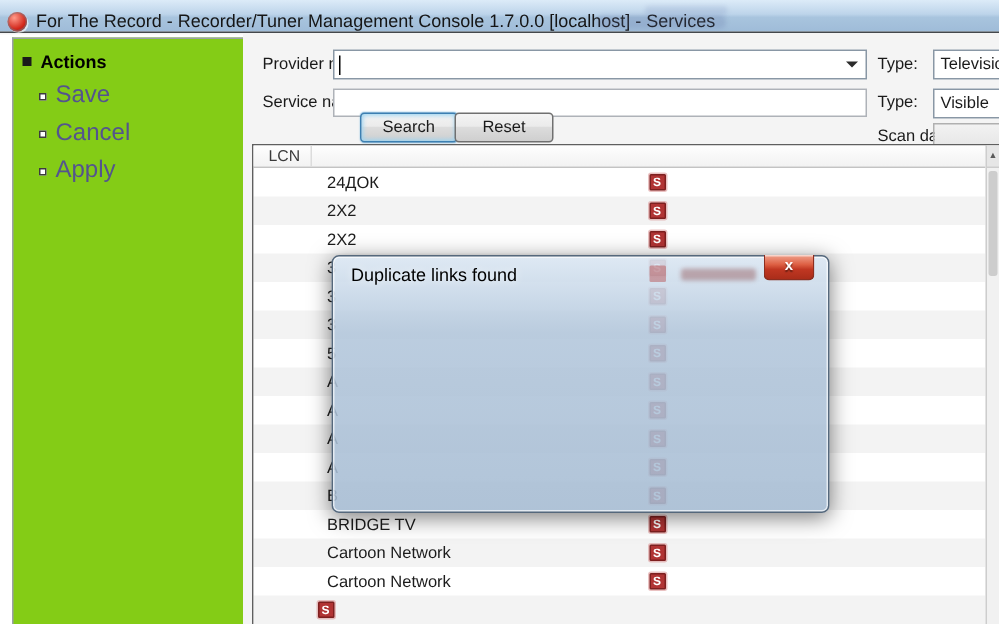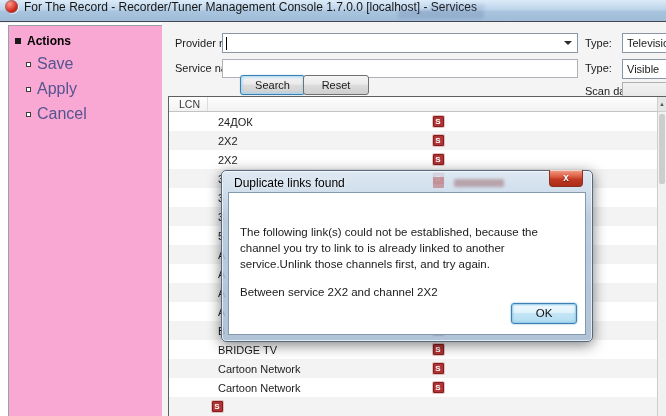--- a/index.html
+++ b/index.html
@@ -2,34 +2,34 @@
 <html><head>
 <meta charset="utf-8">
 <style>
   * { box-sizing: border-box; margin: 0; padding: 0; }
   html,body { width:666px; height:416px; overflow:hidden; }
   body { position:relative; font-family:"Liberation Sans", sans-serif; background:#f4f4f4; }
 
   
   .titlebar { position:absolute; left:0; top:0; width:666px; height:22px;
     background:linear-gradient(#dcebf8, #bdd4ea 45%, #a8c4de 55%, #9fbcd8);
-    border-bottom:1px solid #44484c; display:flex; align-items:flex-start; padding-left:5px; }
+    border-bottom:1px solid #44484c; display:flex; align-items:flex-end; padding-left:5px; }
   .app-icon { width:13px; height:13px; border-radius:50%;
     background:radial-gradient(circle at 35% 30%, #ff9a8a, #d2281c 60%, #7e0f08);
     box-shadow:inset 0 0 0 1px rgba(120,120,130,.5), 1px 1px 0 rgba(255,255,255,.6); }
   .title-text { font-size:12px; color:#151515; margin-left:6px; white-space:nowrap; }
   .watermark { position:absolute; left:398px; top:10px; width:86px; height:9px;
     background:rgba(95,115,165,.22); border-radius:4px; filter:blur(1.5px); }
   .watermark2 { position:absolute; left:430px; top:4px; width:55px; height:6px;
     background:rgba(95,115,165,.15); border-radius:3px; filter:blur(1.5px); }
 
   
   .sidebar { position:absolute; left:0; top:23px; width:162px; bottom:0; background:#fff; }
   .sidebar-box { position:absolute; left:8px; top:2px; right:0; bottom:0;
-    border-top:1px solid #9aa0a8; border-left:1px solid #9aa0a8; background:#f9a8d4;
+    border-top:1px solid #9aa0a8; border-left:1px solid #9aa0a8; background:#84cc16;
     padding:8px 0 0 6px; }
   .actions-header { display:flex; align-items:center; gap:6px; font-size:12px; font-weight:bold; color:#000; }
   .sq-solid { width:6px; height:6px; background:#1a1a1a; display:inline-block; }
   .action-item { display:flex; align-items:center; gap:6px; margin:7px 0 0 11px;
     font-size:16px; color:#54548e; cursor:pointer; }
   .sq-hollow { width:5px; height:5px; border:1px solid #3c3c3c; display:inline-block; background:#fff; }
 
   
   .content { position:absolute; left:162px; top:23px; right:0; bottom:0; background:#f4f4f4; }
   .flabel { position:absolute; font-size:11px; color:#1a1a1a; white-space:nowrap; }
@@ -82,21 +82,21 @@
     color:#fff; font-size:8px; font-weight:bold; line-height:9px; text-align:center;
     box-shadow:0 0 0 1px rgba(216,144,144,.55); }
 
   .vscroll { position:absolute; right:0; top:0; width:9px; bottom:0;
     background:#f1f1f1; border-left:1px solid #cdcdcd; }
   .vs-btn { position:absolute; left:0; top:0; right:0; height:15px; background:#e6e6e6;
     border-bottom:1px solid #cdcdcd; text-align:center; font-size:6px; color:#5a5a5a; line-height:15px; }
   .vs-thumb { position:absolute; left:1px; right:1px; top:17px; height:70px; background:#cdcdcd; border-radius:2px; }
 
   
-  .dialog { position:absolute; left:221px; top:170px; width:372px; height:172px; z-index:10;
+  .dialog { position:absolute; left:221px; top:170px; width:332px; height:172px; z-index:10;
     background:linear-gradient(rgba(220,232,244,.90), rgba(178,198,219,.88) 30%, rgba(166,188,211,.88));
     border:1px solid #55687c; border-radius:5px;
     box-shadow:0 3px 14px rgba(0,0,0,.5), inset 0 0 0 1px rgba(255,255,255,.65); }
   .dlg-title { position:absolute; left:12px; top:5px; font-size:12px; color:#000;
     text-shadow:0 0 6px rgba(255,255,255,.9); }
   .ghost-s { position:absolute; left:211px; top:6px; width:11px; height:11px;
     background:rgba(177,52,52,.40); border-radius:1px; filter:blur(.5px); }
   .ghost-text { position:absolute; left:232px; top:8px; width:50px; height:8px;
     background:rgba(140,70,70,.40); border-radius:2px; filter:blur(1.5px); }
   .dlg-close { position:absolute; right:9px; top:-1px; width:34px; height:17px;
@@ -129,25 +129,25 @@
     <div class="actions-header">
       <span class="sq-solid"></span>
       <span>Actions</span>
     </div>
     <div class="action-item">
       <span class="sq-hollow"></span>
       <span>Save</span>
     </div>
     <div class="action-item">
       <span class="sq-hollow"></span>
-      <span>Apply</span>
+      <span>Cancel</span>
     </div>
     <div class="action-item">
       <span class="sq-hollow"></span>
-      <span>Cancel</span>
+      <span>Apply</span>
     </div>
   </div>
 </div>
 
 <div class="content">
 
   <span class="flabel lbl-provider">Provider name:</span>
   <div class="combo">
     <span class="caret"></span>
     <span></span>
@@ -312,18 +312,13 @@
       <div class="vs-thumb"></div>
     </div>
   </div>
 </div>
 
 <div class="dialog">
   <span class="dlg-title">Duplicate links found</span>
   <span class="ghost-s"></span>
   <span class="ghost-text"></span>
   <div class="dlg-close">x</div>
-  <div class="dlg-body">
-    <div class="dlg-msg">The following link(s) could not be established, because the channel you try to link to is already linked to another service.Unlink those channels first, and try again.</div>
-    <div class="dlg-detail">Between service 2X2 and channel 2X2</div>
-    <div class="dlg-ok">OK</div>
-  </div>
 </div>
 
 </body></html>

